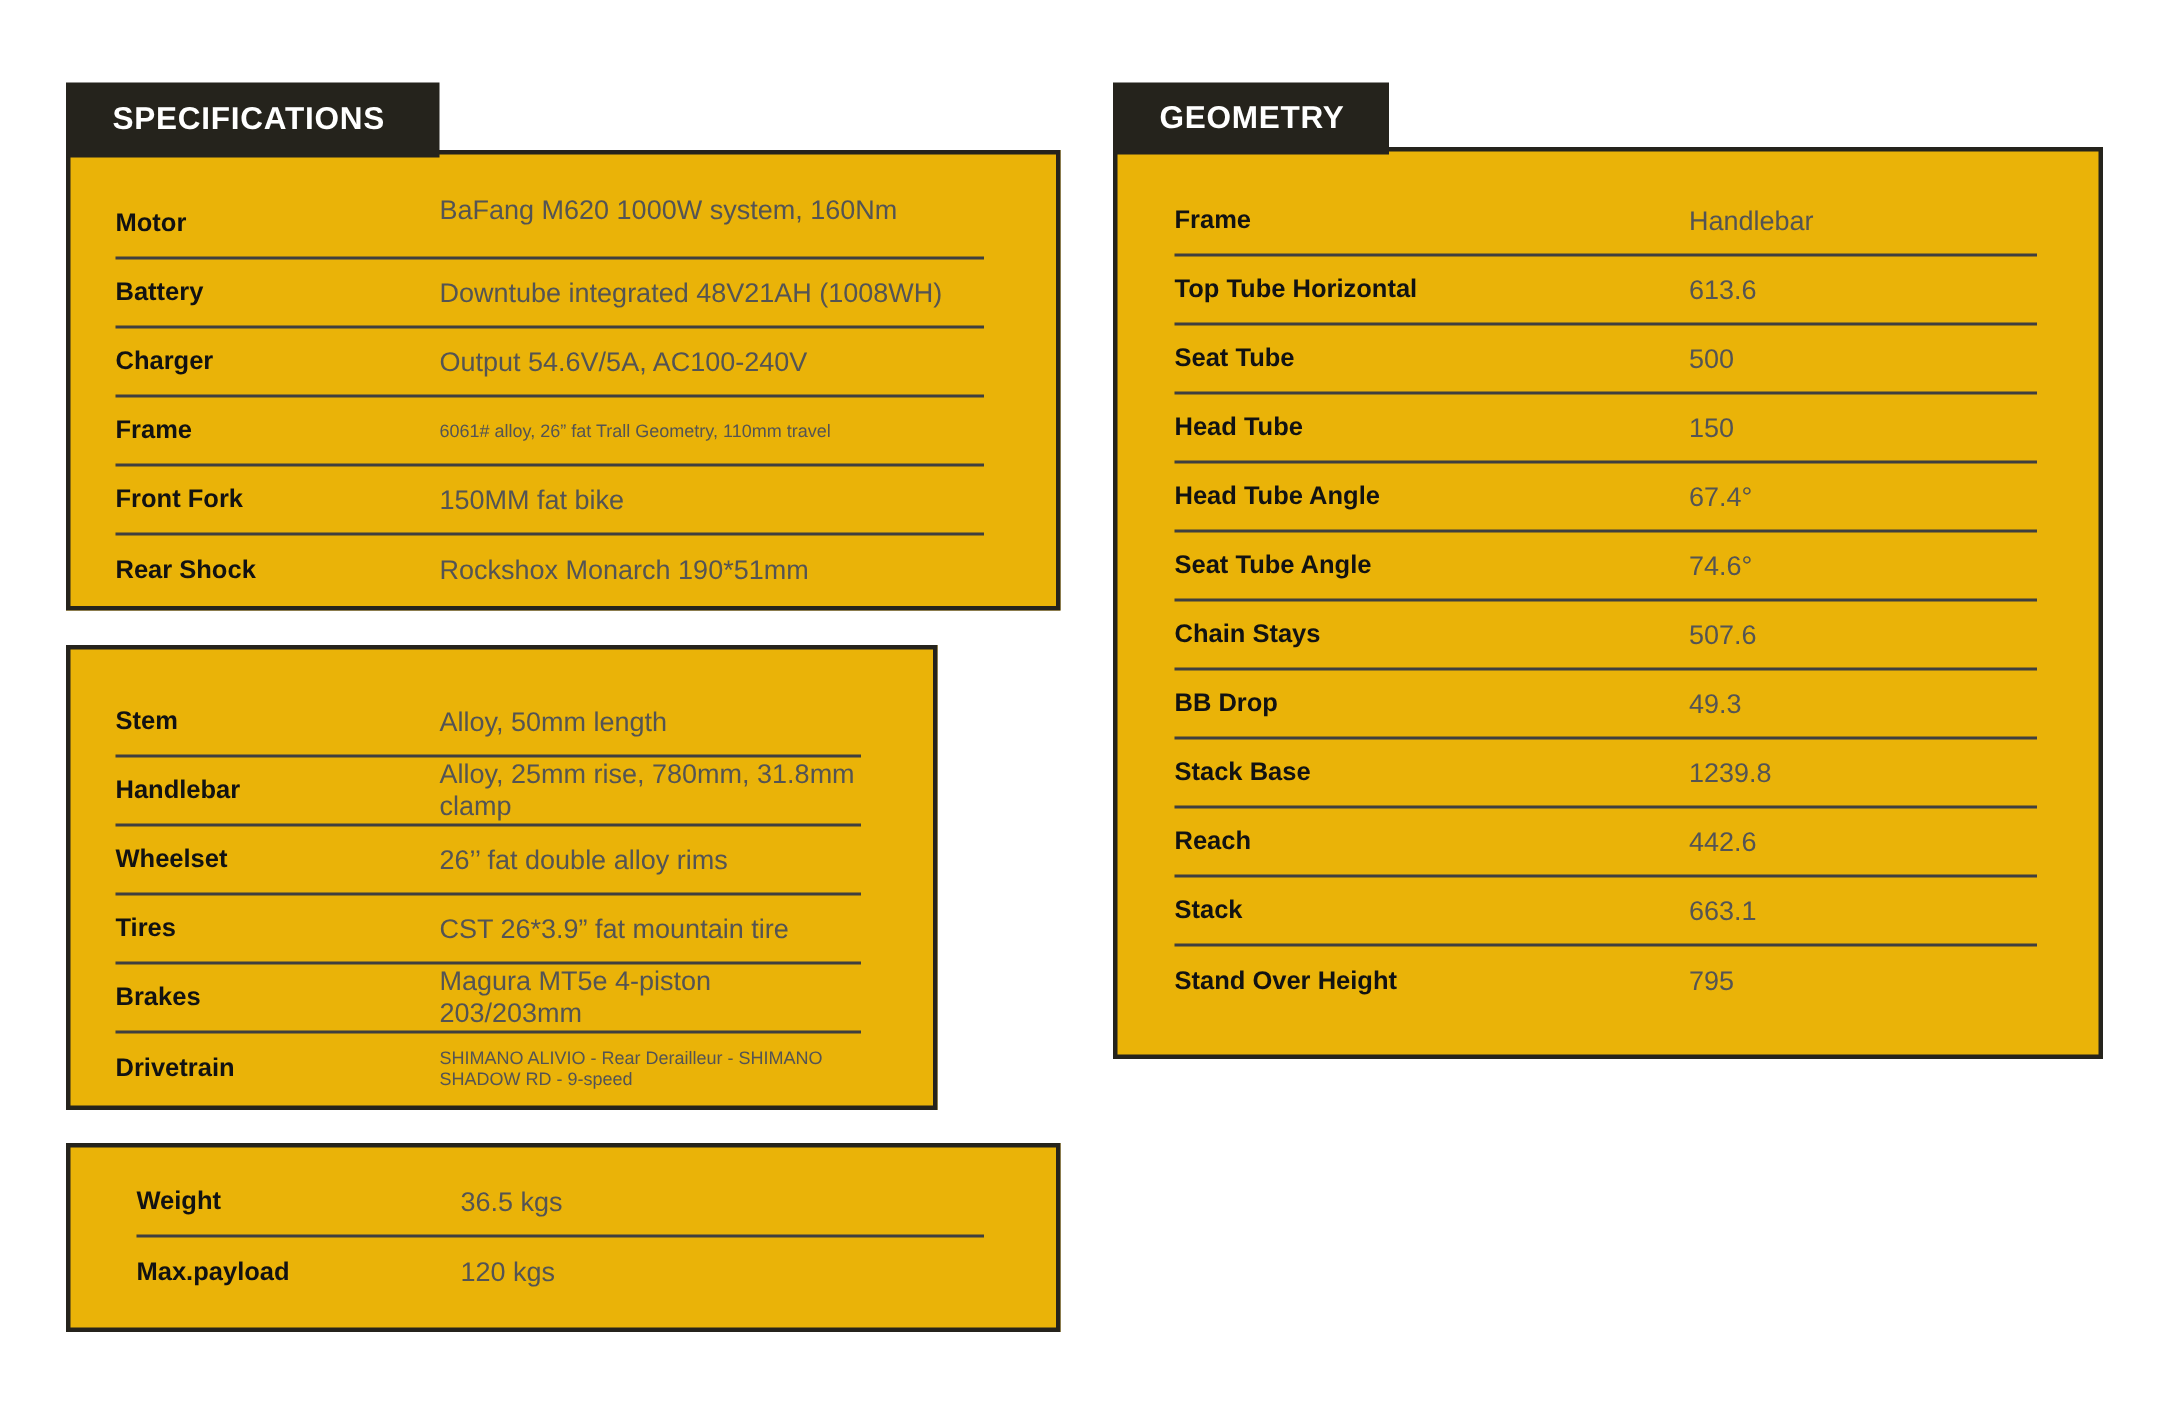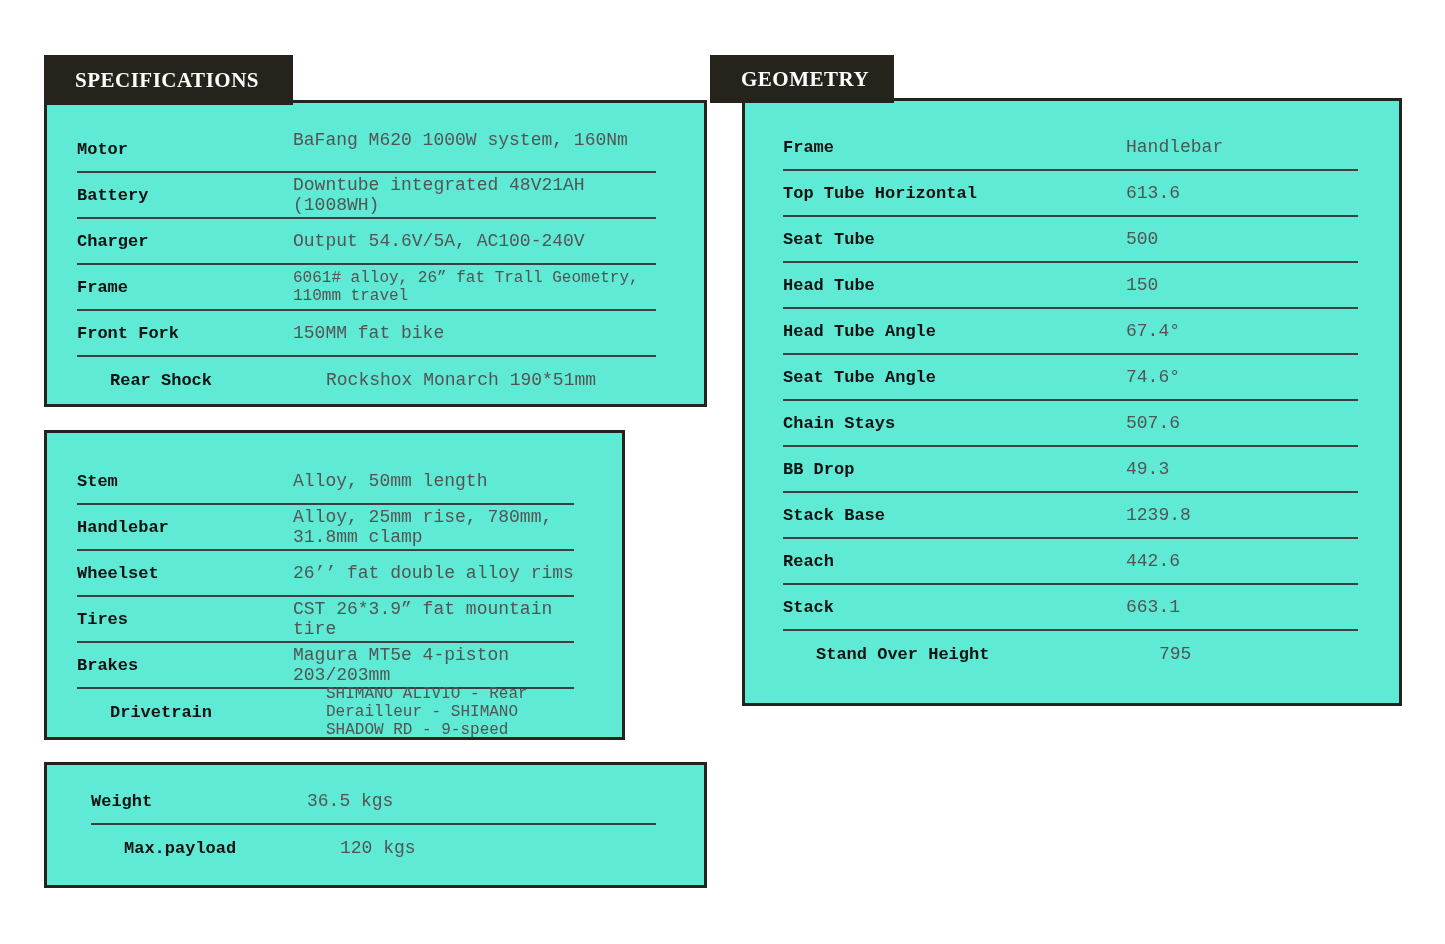--- a/index.html
+++ b/index.html
@@ -23,58 +23,56 @@
     position: absolute;
     background: var(--header-bg);
     color: var(--header-text);
     font-size: 21px;
     font-weight: 700;
     letter-spacing: 0.5px;
     display: flex;
     align-items: center;
     padding-left: 31px;
     z-index: 2;
-    font-family: Liberation Serif, serif;
   }
   #spec-header { left: 44px; top: 55px; width: 249px; height: 50px; }
-  #geo-header  { left: 710px; top: 55px; width: 184px; height: 48px; }
+  #geo-header  { left: 742px; top: 55px; width: 184px; height: 48px; }
 
   .spec-box {
     position: absolute;
-    background: #5eead4;
+    background: #eab308;
     border: 3px solid var(--box-border);
     z-index: 1;
-    font-family: Liberation Mono, monospace;
   }
   #spec-box-1 { left: 44px; top: 100px; width: 663px; height: 307px; padding: 24px 48px 0 30px; }
   #spec-box-2 { left: 44px; top: 430px; width: 581px; height: 310px; padding: 26px 48px 0 30px; }
   #spec-box-3 { left: 44px; top: 762px; width: 663px; height: 126px; padding: 14px 48px 0 44px; }
   #geo-box    { left: 742px; top: 98px; width: 660px; height: 608px; padding: 24px 41px 0 38px; }
 
   .row {
     display: flex;
     align-items: center;
     height: 46px;
     border-bottom: 2px solid var(--row-line);
   }
-  .row.last { border-bottom: none; margin-left: 33px; }
+  .row.last { border-bottom: none; }
   .row-label {
     flex: 0 0 auto;
     font-size: 17px;
     font-weight: 700;
     color: var(--label-text);
   }
   .left-box .row-label { width: 216px; }
   .geo-box  .row-label { width: 343px; }
   .row-value {
     font-size: 18px;
     font-weight: 400;
     color: var(--value-text);
   }
-  .row.small .row-value { font-size: 16px; }
+  .row.small .row-value { font-size: 12px; }
   .row.raised .row-value { position: relative; top: -9px; }
 </style>
 </head>
 <body>
 
 <div id="spec-header" class="section-header">SPECIFICATIONS</div>
 
 <div id="spec-box-1" class="spec-box left-box">
     <div class="row raised">
       <span class="row-label">Motor</span>

